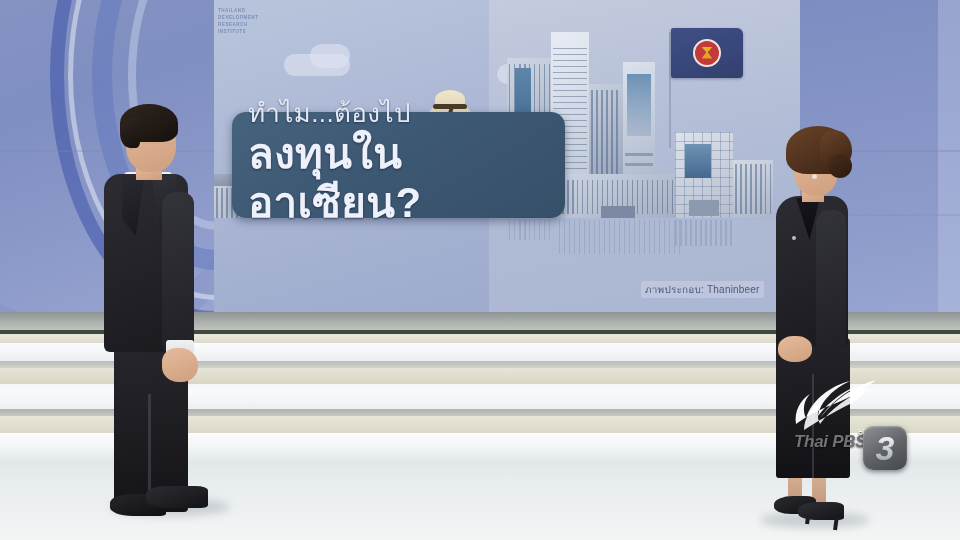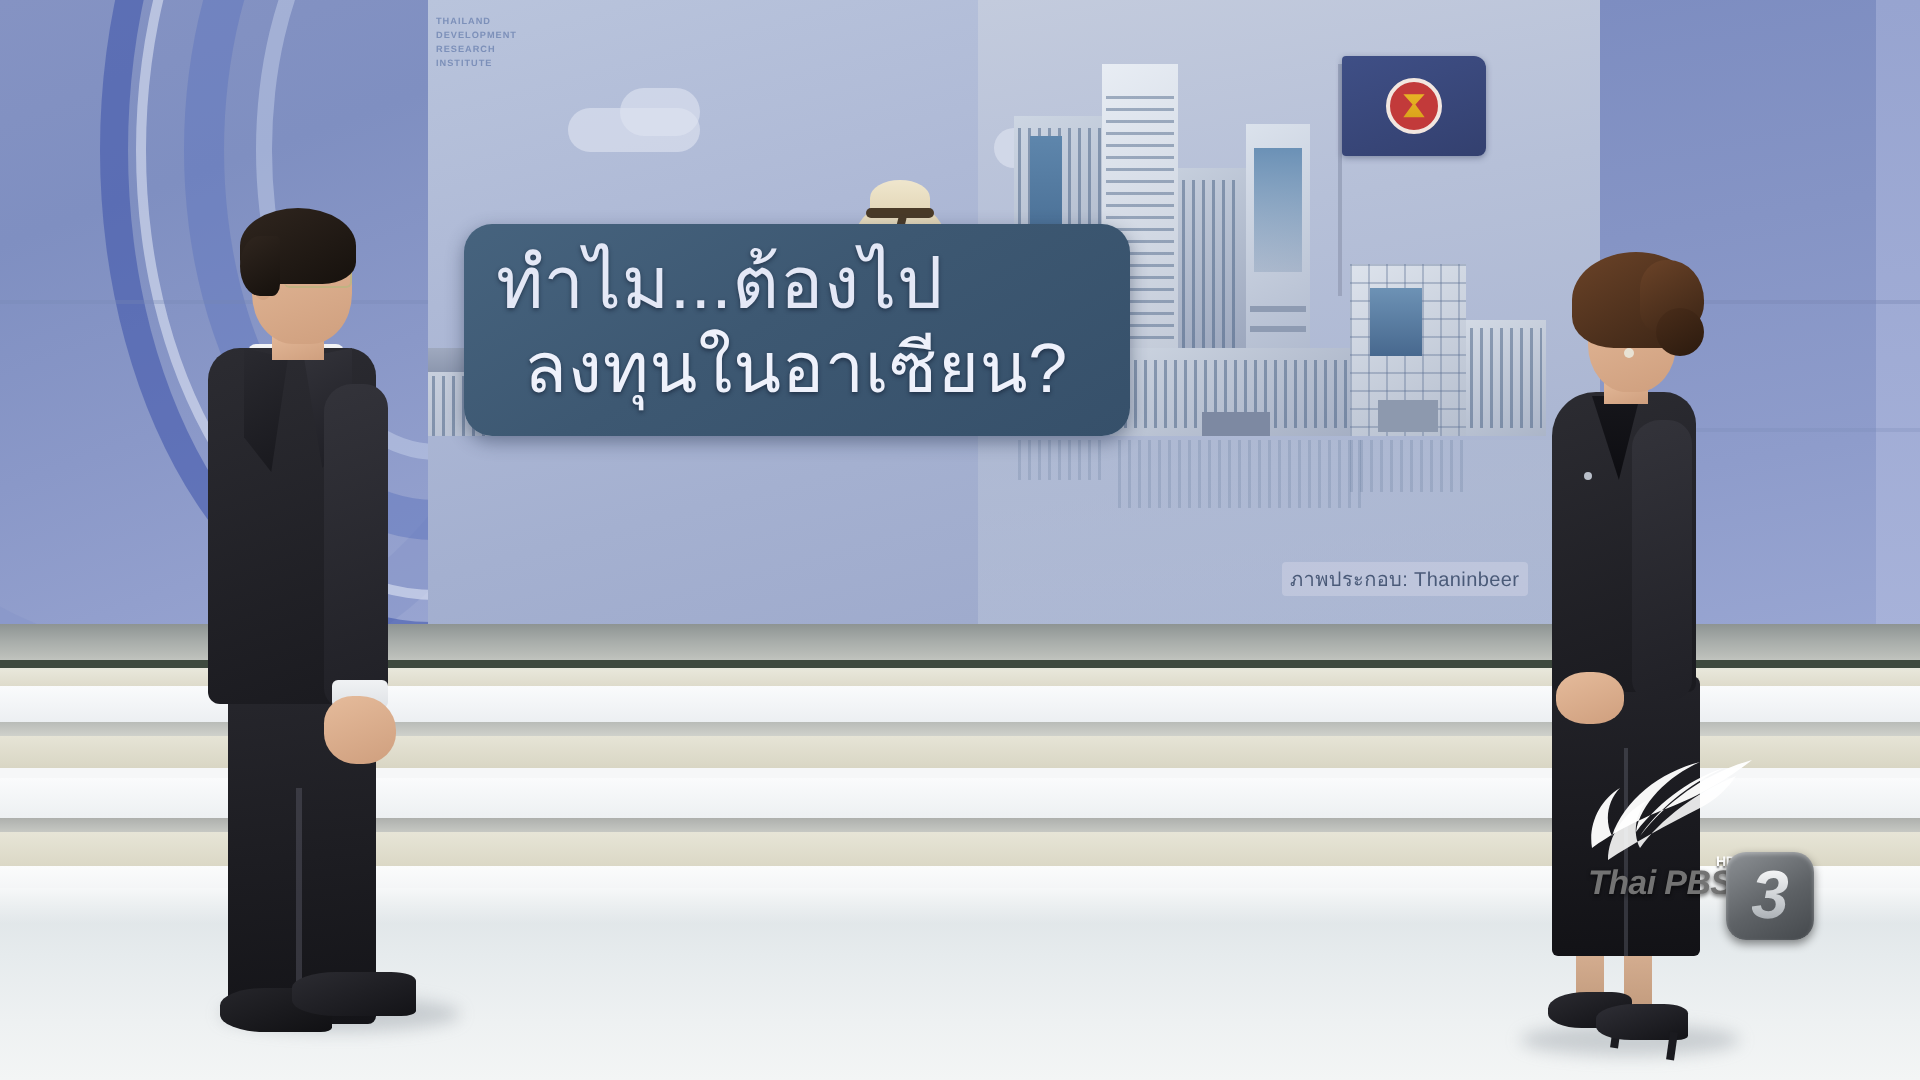--- a/index.html
+++ b/index.html
@@ -69,24 +69,24 @@
     border:2px solid #f2e7e0;display:flex;align-items:center;justify-content:center;}
   .flag-rice{width:14px;height:14px;
     background:linear-gradient(#e8b526,#d9a21a);
     clip-path:polygon(12% 8%,88% 8%,55% 45%,88% 90%,12% 90%,45% 45%);}
 
   
   .banner{position:absolute;left:232px;top:112px;width:333px;height:106px;
     background:linear-gradient(150deg,#46637e 0%,#3d5872 45%,#36506a 100%);
     border-radius:14px;box-shadow:0 3px 9px rgba(30,45,70,.45);
     display:flex;flex-direction:column;justify-content:center;padding:4px 16px 8px;}
-  .hl1{font-size:36px;color:#e4e8f6;line-height:1.18;letter-spacing:.4px;
+  .hl1{font-size:26px;color:#e4e8f6;line-height:1.18;letter-spacing:.4px;
     text-shadow:0 1px 2px rgba(15,25,45,.55);}
-  .hl2{font-size:35px;color:#eef1fb;line-height:1.18;font-weight:normal;letter-spacing:.4px;
-    text-shadow:0 1px 2px rgba(15,25,45,.6);margin-left:14px;}
+  .hl2{font-size:42px;color:#eef1fb;line-height:1.18;font-weight:bold;letter-spacing:.4px;
+    text-shadow:0 1px 2px rgba(15,25,45,.6);}
 
   
   .money{position:absolute;left:418px;top:88px;width:92px;height:88px;}
   .bag{position:absolute;left:6px;top:14px;width:52px;height:58px;
     background:linear-gradient(150deg,#eadfc2,#d9cba8);
     border-radius:40% 40% 46% 46%/52% 52% 40% 40%;}
   .bag-neck{position:absolute;left:17px;top:2px;width:30px;height:18px;
     background:linear-gradient(#efe6cd,#e2d6b6);
     border-radius:50% 50% 18% 18%;}
   .bag-tie{position:absolute;left:15px;top:16px;width:34px;height:5px;

